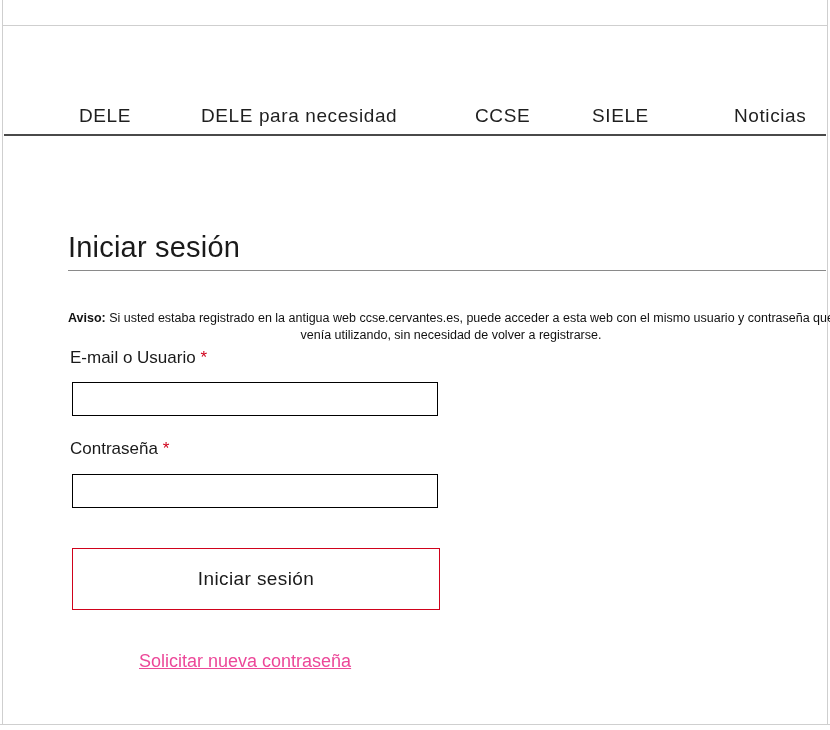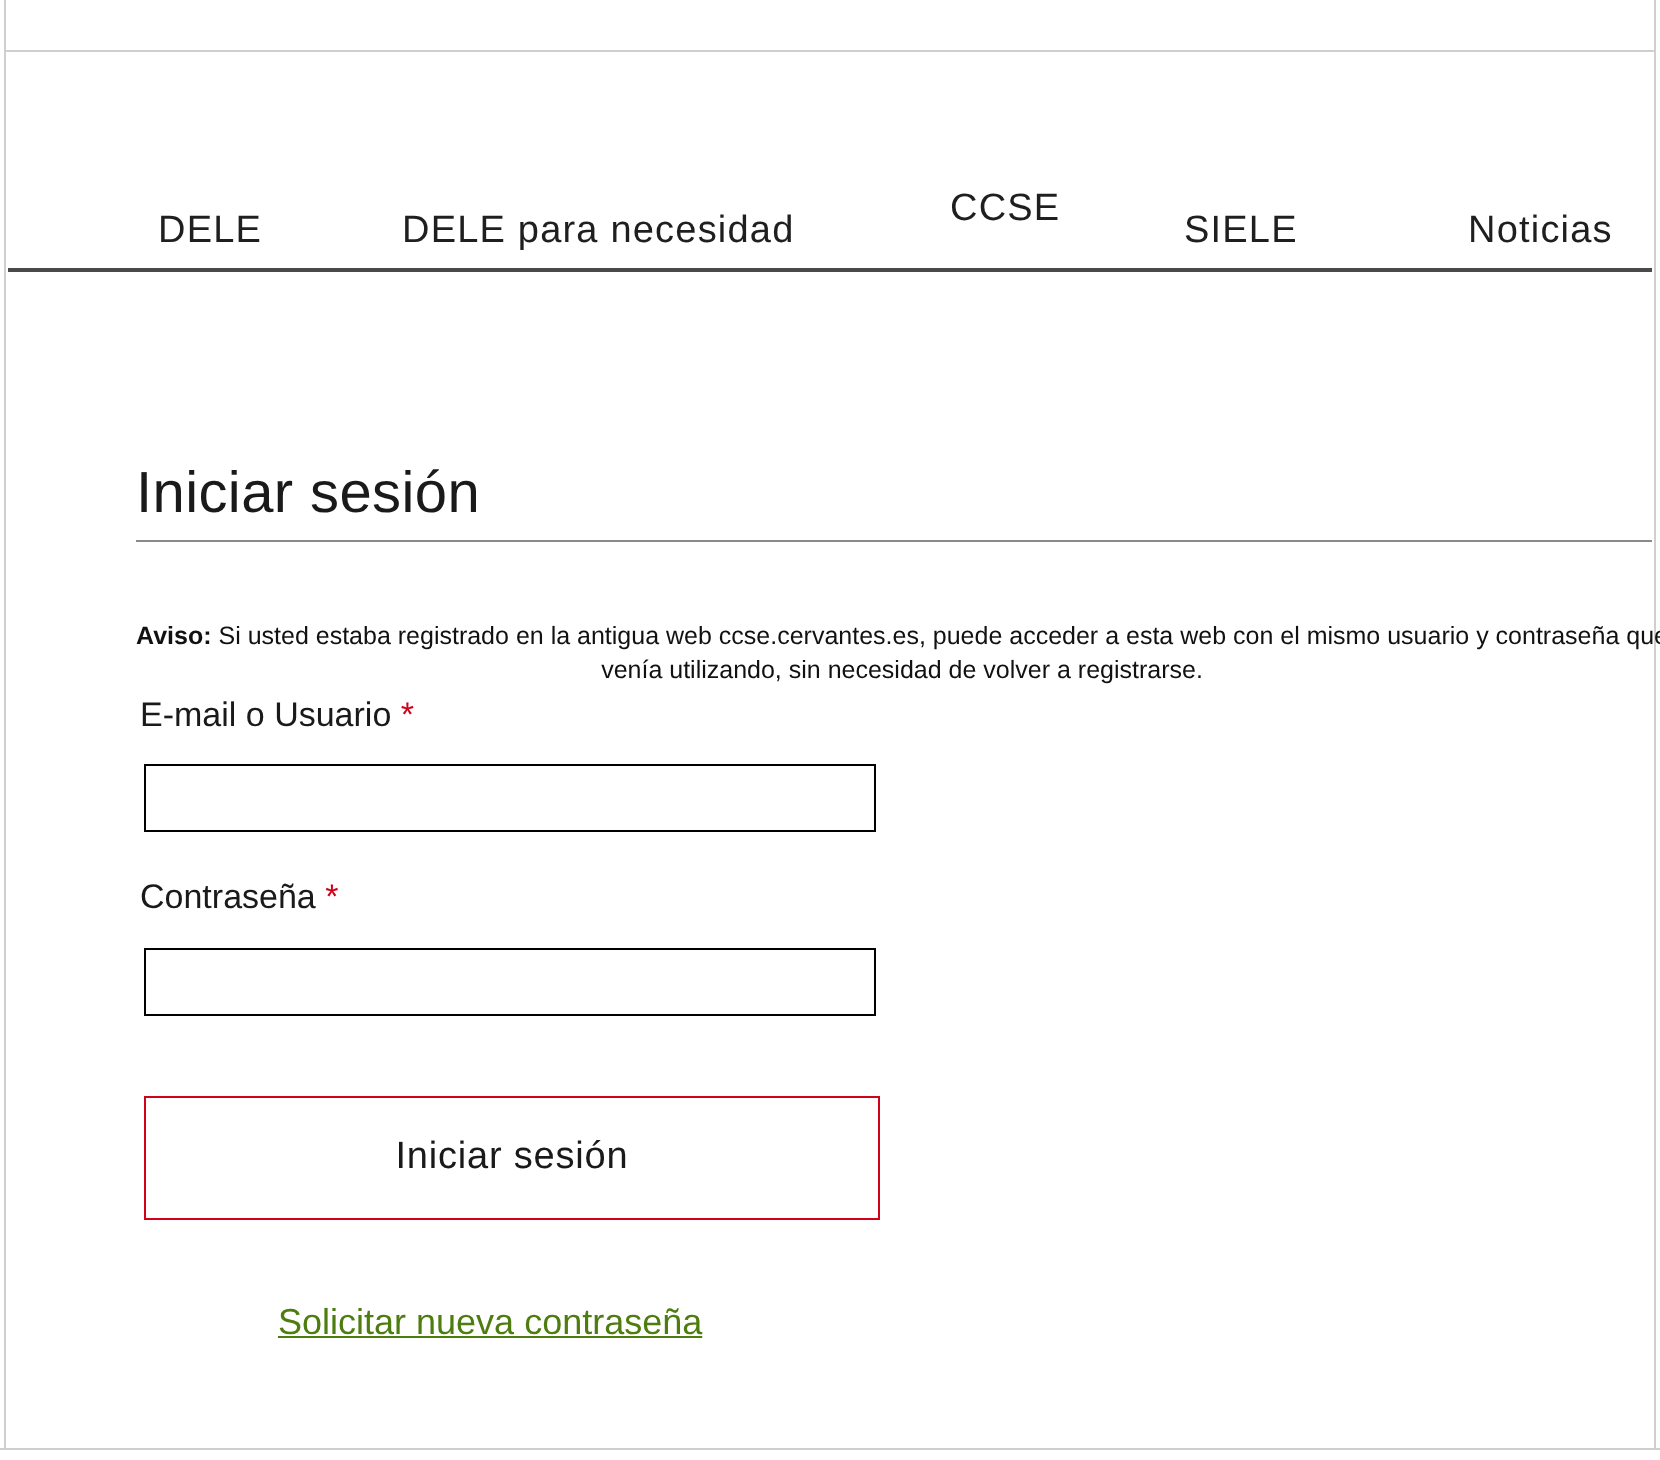--- a/index.html
+++ b/index.html
@@ -72,21 +72,21 @@
   .nav-item {
     font-size: 19px;
     letter-spacing: 0.6px;
     color: #1f1f1f;
     text-decoration: none;
     white-space: nowrap;
     cursor: pointer;
   }
   .nav-dele        { position: absolute; left: 75px;  top: 78px; }
   .nav-escolares   { position: absolute; left: 197px; top: 78px; }
-  .nav-ccse        { position: absolute; left: 471px; top: 67px; }
+  .nav-ccse        { position: absolute; left: 471px; top: 78px; }
   .nav-siele       { position: absolute; left: 588px; top: 78px; }
   .nav-noticias    { position: absolute; left: 710px; top: 78px; margin-left: 20px; }
 
   
   .content {
     position: absolute;
     left: 4px;
     top: 137px;
     width: 822px;
     height: 587px;
@@ -169,21 +169,21 @@
     letter-spacing: 0.4px;
     cursor: pointer;
     border-radius: 0;
   }
 
   .reset-link {
     position: absolute;
     left: 135px;
     top: 514px;
     font-size: 18px;
-    color: #4d7c0f;
+    color: #ec4899;
     text-decoration: underline;
     cursor: pointer;
   }
 </style>
 </head>
 <body>
 
 <div class="page">
 
   <div class="frame-top"></div>

